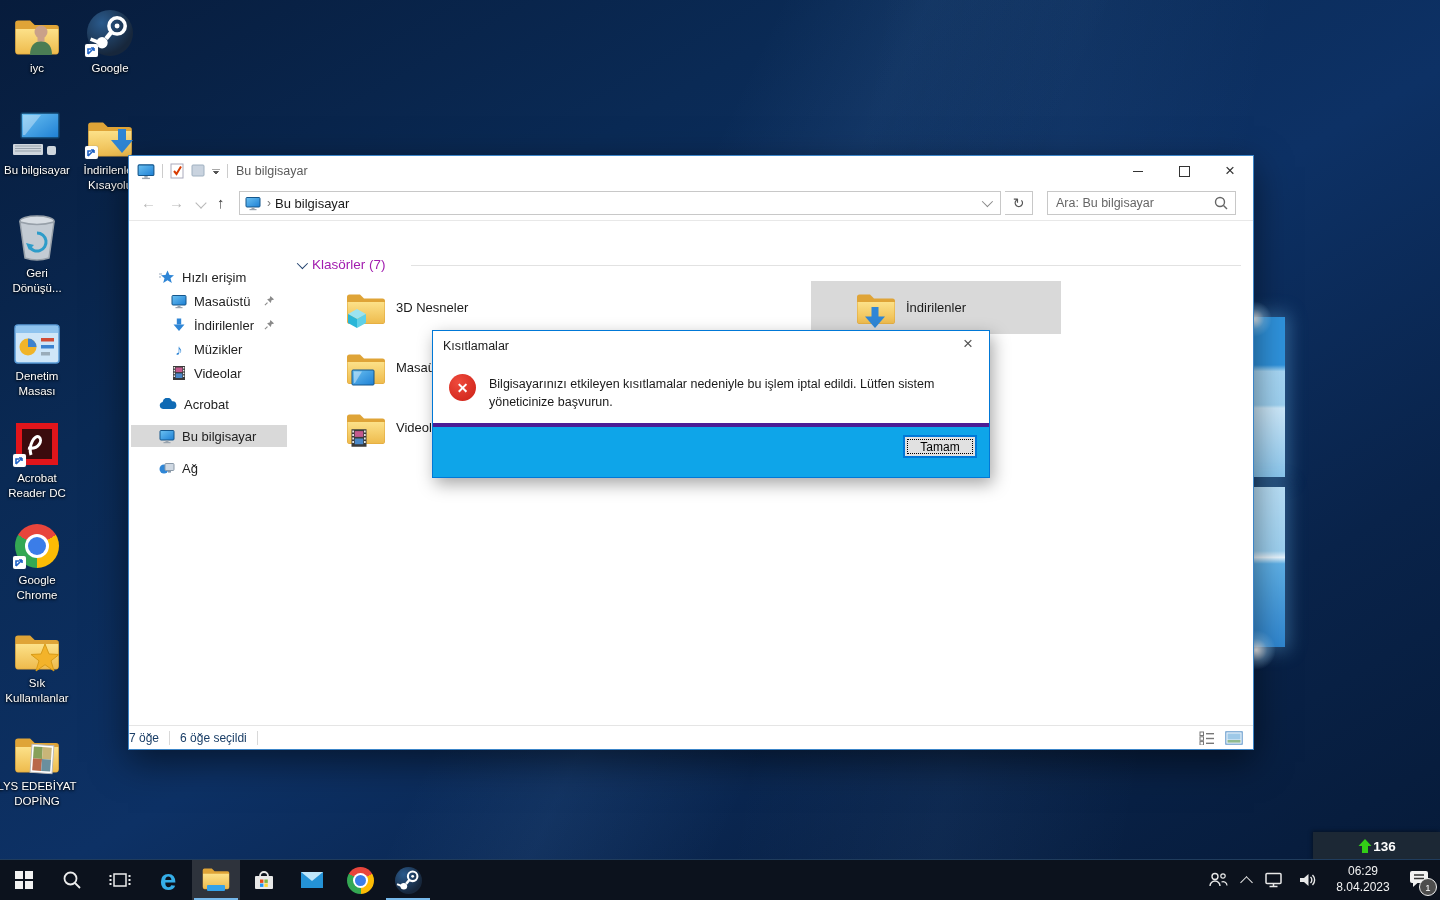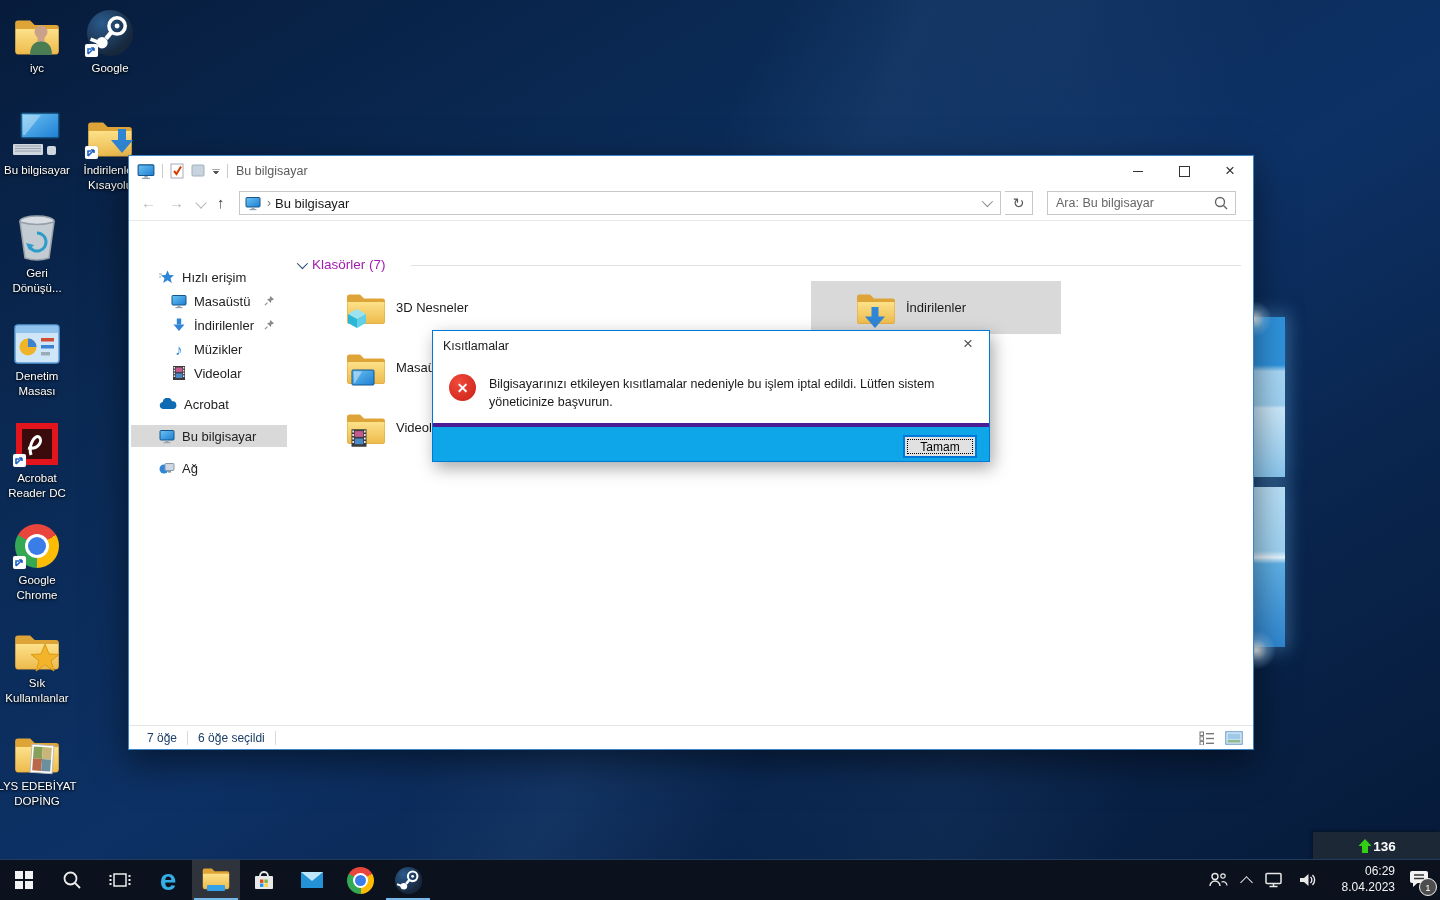--- a/index.html
+++ b/index.html
@@ -60,21 +60,21 @@
   .gh .chev{border-color:#1d3e6b}
   .ghline{position:absolute;top:19px;left:122px;right:12px;height:1px;background:#e2e2e2}
   .tile{position:absolute;width:250px;height:53px;display:flex;align-items:center}
   .tile.sel{background:#d9d9d9}
   .tile .fi{margin-left:45px;width:40px;height:34px;position:relative;flex:none}
   .tile .fname{margin-left:10px;font-size:13px}
   .statusbar{position:absolute;left:0;right:0;bottom:0;height:23px;border-top:1px solid #e5e5e5;
              display:flex;align-items:center;font-size:12px;color:#1a3e67}
   .ssep{width:1px;height:14px;background:#d9d9d9;margin:0 10px}
   
-  .dlg{position:absolute;left:432px;top:330px;width:558px;height:132px;background:#fff;border:1px solid #0078d7;
+  .dlg{position:absolute;left:432px;top:330px;width:558px;height:148px;background:#fff;border:1px solid #0078d7;
        box-shadow:3px 6px 16px rgba(0,0,0,.35);z-index:10;box-sizing:border-box}
   .dlg-title{position:absolute;left:10px;top:8px;font-size:12.5px;color:#1a1a1a}
   .dlg-x{position:absolute;right:10px;top:3px;font-size:17px;color:#555;width:22px;text-align:center}
   .erricon{position:absolute;left:16px;top:43px;width:27px;height:27px;border-radius:50%;
            background:radial-gradient(circle at 35% 30%,#ef4a3c,#d42a1f 75%);display:flex;align-items:center;justify-content:center;
            color:#fff;font-weight:bold;font-size:14px}
   .dlg-msg{position:absolute;left:56px;top:44px;width:502px;font-size:12.5px;line-height:1.45;color:#1a1a1a}
   .dlg-footer{position:absolute;left:0;right:0;top:92px;bottom:0;background:#0ea5e9;border-top:4px solid #4c1d95}
   .okbtn{position:absolute;right:12px;top:8px;width:74px;height:23px;background:#e1e1e1;border:2px solid #0078d7;
          outline:1px dotted #000;outline-offset:-5px;font-size:12px;font-family:"Liberation Sans",sans-serif;color:#000}
@@ -85,21 +85,21 @@
   
   .tb{position:absolute;left:0;right:0;bottom:0;height:40px;background:#0c121d;border-top:1px solid #203c5c;
       display:flex;align-items:center;z-index:20}
   .tbtn{width:48px;height:40px;display:flex;align-items:center;justify-content:center;position:relative;flex:none}
   .tbtn.active{background:rgba(255,255,255,.14)}
   .tbtn.active::after,.tbtn.running::after{content:"";position:absolute;left:2px;right:2px;bottom:0;height:2px;background:#76b8ea}
   .startgrid{display:grid;grid-template-columns:8px 8px;grid-template-rows:8px 8px;gap:1.5px}
   .startgrid div{background:#f2f2f2}
   .edge-e{font-size:30px;font-weight:bold;color:#35aee8;line-height:30px}
   .tray{margin-left:auto;display:flex;align-items:center;gap:13px;padding-right:10px}
-  .clock{font-size:12px;color:#f2f2f2;text-align:right;line-height:1.3;min-width:64px}
+  .clock{font-size:12px;color:#f2f2f2;text-align:center;line-height:1.3;min-width:64px}
   .ac{position:relative}
   .badge{position:absolute;right:-7px;bottom:-4px;width:16px;height:16px;border-radius:50%;background:#4d4d4d;
          border:1.5px solid #f0f0f0;color:#fff;font-size:9.5px;display:flex;align-items:center;justify-content:center}
   .chevup{width:8px;height:8px;border-right:1.6px solid #e8e8e8;border-bottom:1.6px solid #e8e8e8;transform:rotate(-135deg);margin-top:4px}
 </style>
 </head>
 <body>
 
 <svg width="0" height="0" style="position:absolute">
   <defs>
@@ -487,21 +487,21 @@
           <svg viewBox="0 0 16 16" width="20" height="20" style="position:absolute;left:3px;bottom:-3px">
               <use href="#sym-film"></use>
             </svg>
         </div>
         <span class="fname">Videolar</span>
       </div>
     </div>
   </div>
 
   <div class="statusbar">
-    <span style="margin-left:18px">7 öğe</span>
+    <span style="">7 öğe</span>
     <span class="ssep"></span>
     <span>6 öğe seçildi</span>
     <span class="ssep"></span>
     <div style="margin-left:auto;display:flex;gap:10px;padding-right:10px;align-items:center">
       <svg width="16" height="14">
         <rect x="1" y="1" width="3.5" height="3.5" fill="none" stroke="#777"></rect>
           <path d="M7 2.7 h8" stroke="#777" stroke-width="1.4"></path>
         <rect x="1" y="5.8" width="3.5" height="3.5" fill="none" stroke="#777"></rect>
           <path d="M7 7.5 h8" stroke="#777" stroke-width="1.4"></path>
         <rect x="1" y="10.6" width="3.5" height="3.5" fill="none" stroke="#777"></rect>

